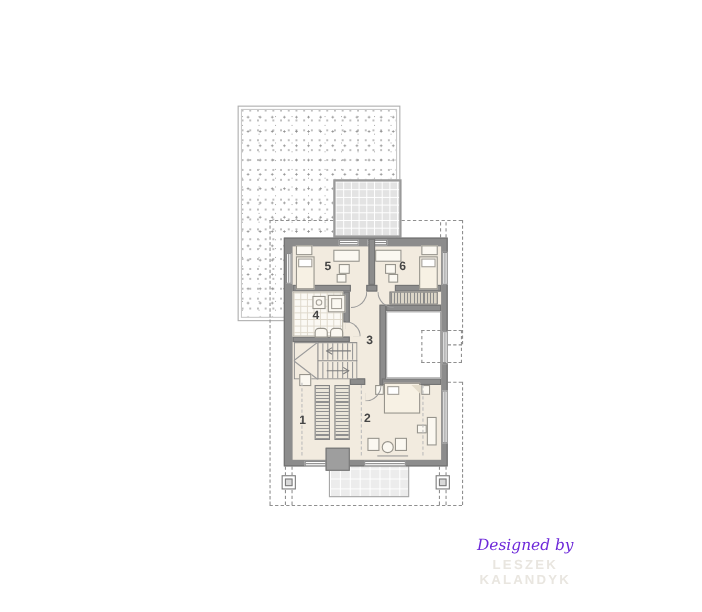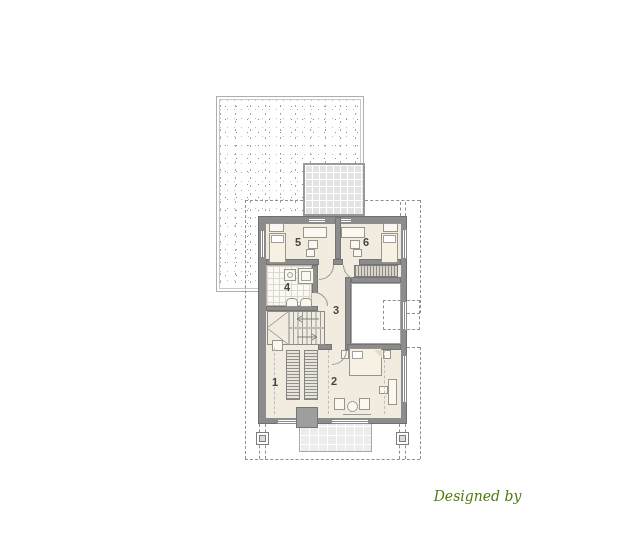--- a/index.html
+++ b/index.html
@@ -49,21 +49,21 @@
   .arc{border:0 solid #9a9a9a;background:transparent;}
   .arc.tr{border-top-width:1px;border-right-width:1px;border-top-right-radius:100%;}
   .arc.br{border-bottom-width:1px;border-right-width:1px;border-bottom-right-radius:100%;}
   .arc.bl{border-bottom-width:1px;border-left-width:1px;border-bottom-left-radius:100%;}
   .post{background:#fff;border:1px solid #7c7c7c;}
   .post .pin{position:absolute;left:2px;top:2px;right:2px;bottom:2px;border:1px solid #7c7c7c;background:#d9d9d9;}
   .chimney{background:#9e9e9e;border:1px solid #757575;}
   .rnum{position:absolute;font-weight:bold;font-size:11px;color:#454545;line-height:14px;}
   .circle{border-radius:50%;}
   .wm{position:absolute;text-align:center;}
-  .wm .l1{font-family:"DejaVu Serif",serif;font-style:italic;font-size:14px;color:#4d7c0f;}
+  .wm .l1{font-family:"DejaVu Serif",serif;font-style:italic;font-size:14px;color:#6d28d9;}
   .wm .l2{font-family:"Liberation Sans",sans-serif;font-weight:bold;font-size:12px;
           letter-spacing:2px;color:#e9e6e0;margin-top:2px;}
 </style>
 </head>
 <body>
 
 <div id="canvas">
 
   <div class="abs roofdots" style="left:216px;top:96px;width:148px;height:196px;z-index:1;">
     <div class="inner"></div>
@@ -210,15 +210,16 @@
     <div class="rnum" style="left:13px;top:158px;">1</div>
     <div class="rnum" style="left:72px;top:157px;">2</div>
   </div>
 
   <div class="abs chimney" style="left:296px;top:407px;width:22px;height:21px;z-index:6;"></div>
 
   <div class="abs dashrect" style="left:383px;top:300px;width:37px;height:30px;z-index:6;"></div>
 
   <div class="wm" style="left:405px;top:488px;width:145px;z-index:7;">
     <div class="l1">Designed by</div>
+    <div class="l2">LESZEK KALANDYK</div>
   </div>
 
 </div>
 
 </body></html>

